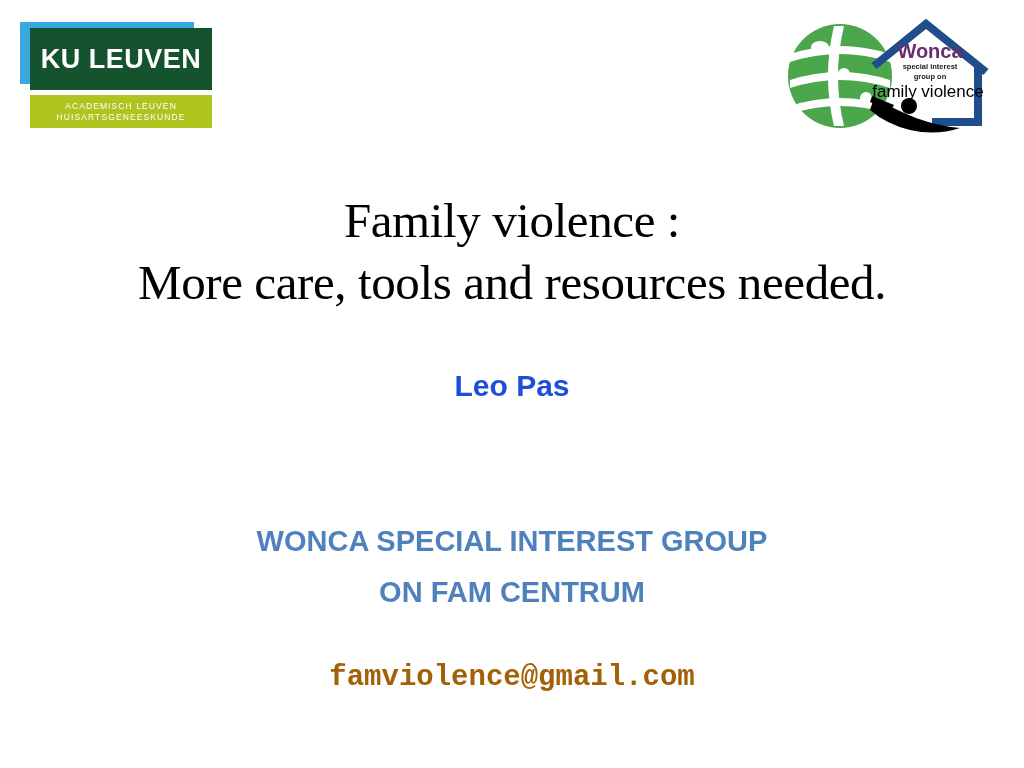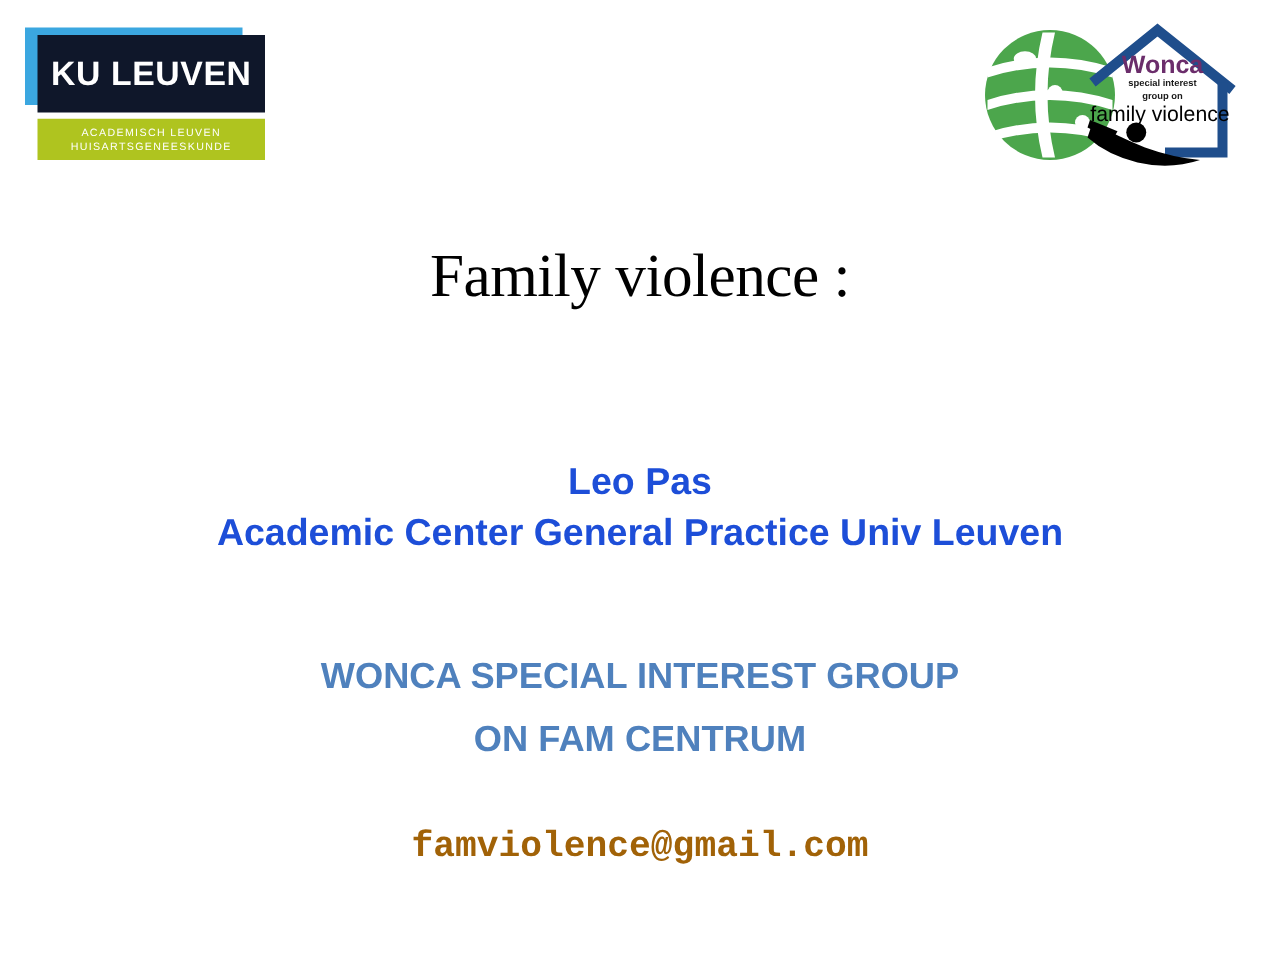--- a/index.html
+++ b/index.html
@@ -34,21 +34,21 @@
     width: 174px;
     height: 62px;
     background: #3BA7E0;
   }
   .ku-navy-box {
     position: absolute;
     left: 10px;
     top: 6px;
     width: 182px;
     height: 62px;
-    background: #0f172a;
+    background: #14532d;
   }
   .ku-navy-text {
     position: absolute;
     left: 0;
     top: 0;
     width: 182px;
     height: 62px;
     display: flex;
     align-items: center;
     justify-content: center;
@@ -211,25 +211,25 @@
         <path d="M96 84 Q118 96 138 104 Q160 112 182 114 Q158 122 132 116
                  Q108 110 92 96 Z"></path>
         <path d="M94 82 Q104 86 116 91 L112 98 Q100 92 92 88 Z"></path>
         <circle cx="131" cy="92" r="8"></circle>
       </g>
     </svg>
   </div>
 
   <div class="title-block">
     <span class="title-line">Family violence :</span>
+    <span class="title-line">More care, tools and resources needed.</span>
   </div>
 
   <div class="subtitle-block">
     <span class="sub-name">Leo Pas</span>
-    <span class="sub-affil">Academic Center General Practice Univ Leuven</span>
   </div>
 
   <div class="sig-block">
     <span class="sig-line">WONCA SPECIAL INTEREST GROUP</span>
     <span class="sig-line">ON FAM CENTRUM</span>
   </div>
 
   <div class="email-block">famviolence@gmail.com</div>
 
 </div>

